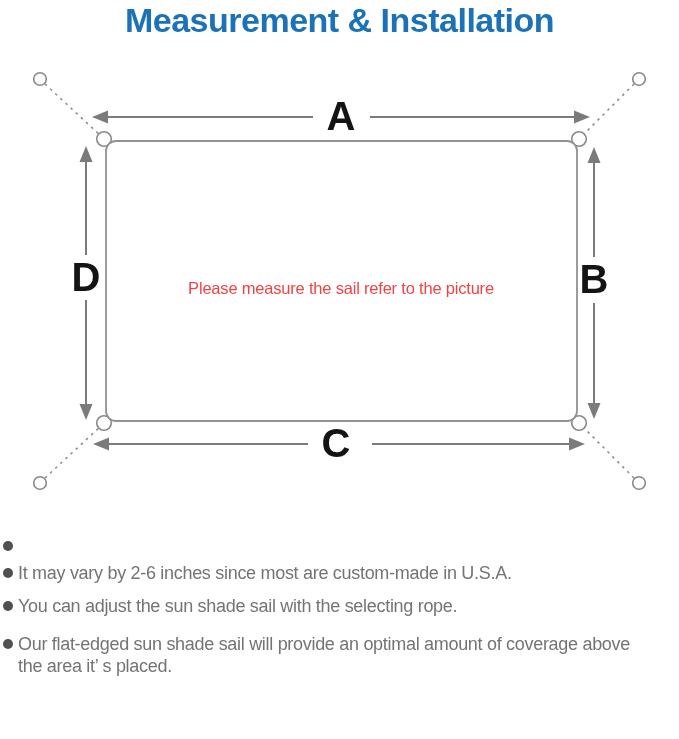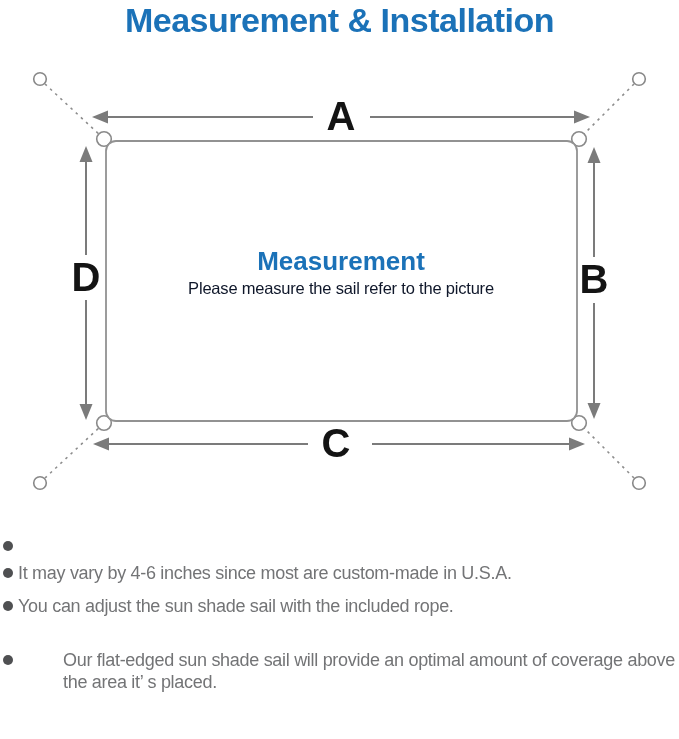--- a/index.html
+++ b/index.html
@@ -21,37 +21,37 @@
   .lbl-a{left:341px;top:116px;}
   .lbl-b{left:594px;top:279px;}
   .lbl-c{left:336px;top:443px;}
   .lbl-d{left:86px;top:277px;}
   .diagram-heading{
     position:absolute;left:341px;top:261px;transform:translate(-50%,-50%);
     font-size:26px;font-weight:bold;color:#1b72b8;white-space:nowrap;
   }
   .diagram-subheading{
     position:absolute;left:341px;top:288px;transform:translate(-50%,-50%);
-    font-size:16.5px;letter-spacing:-0.2px;color:#0f172a;white-space:nowrap;
+    font-size:16.5px;letter-spacing:-0.2px;color:#ef4444;white-space:nowrap;
   }
   .notes{
     position:absolute;top:510px;left:0;width:679px;
     padding:25px 4px 0 3px;box-sizing:border-box;
     margin:0;list-style:none;
   }
   .note{display:flex;align-items:flex-start;margin:0 0 11px 0;}
   .note-dot{
     flex:0 0 auto;width:10px;height:10px;border-radius:50%;
     background:#4f5052;margin:6px 5px 0 0;
   }
   .note-text{
     font-size:18px;line-height:22px;letter-spacing:-0.3px;
     color:#737476;white-space:pre-line;
   }
-  .note-5{margin-top:32px;justify-content:space-between;}
+  .note-5{margin-top:16px;}
 </style>
 </head>
 <body>
 
 <div class="page">
 
   <h1 class="page-title">Measurement &amp; Installation</h1>
 
   <div class="diagram">
     <svg width="679" height="450" viewBox="0 0 679 450">
@@ -101,35 +101,34 @@
         <line x1="594" y1="243" x2="594" y2="344"></line>
         <polygon points="594,359 587.5,343 600.5,343" stroke="none"></polygon>
       </g>
     </svg>
 
     <div class="dim-label lbl-a">A</div>
     <div class="dim-label lbl-b">B</div>
     <div class="dim-label lbl-c">C</div>
     <div class="dim-label lbl-d">D</div>
 
-    <div class="diagram-heading">Measurement</div>
     <div class="diagram-subheading">Please measure the sail refer to the picture</div>
   </div>
 
   <ul class="notes">
     <li class="note">
       <span class="note-dot"></span>
     </li>
     <li class="note">
       <span class="note-dot"></span>
-      <span class="note-text">It may vary by 4-6 inches since most are custom-made in U.S.A.</span>
+      <span class="note-text">It may vary by 2-6 inches since most are custom-made in U.S.A.</span>
     </li>
     <li class="note">
       <span class="note-dot"></span>
-      <span class="note-text">You can adjust the sun shade sail with the included rope.</span>
+      <span class="note-text">You can adjust the sun shade sail with the selecting rope.</span>
     </li>
     <li class="note note-5">
       <span class="note-dot"></span>
       <span class="note-text">Our flat-edged sun shade sail will provide an optimal amount of coverage above
 the area it’ s placed.</span>
     </li>
   </ul>
 
 </div>
 

